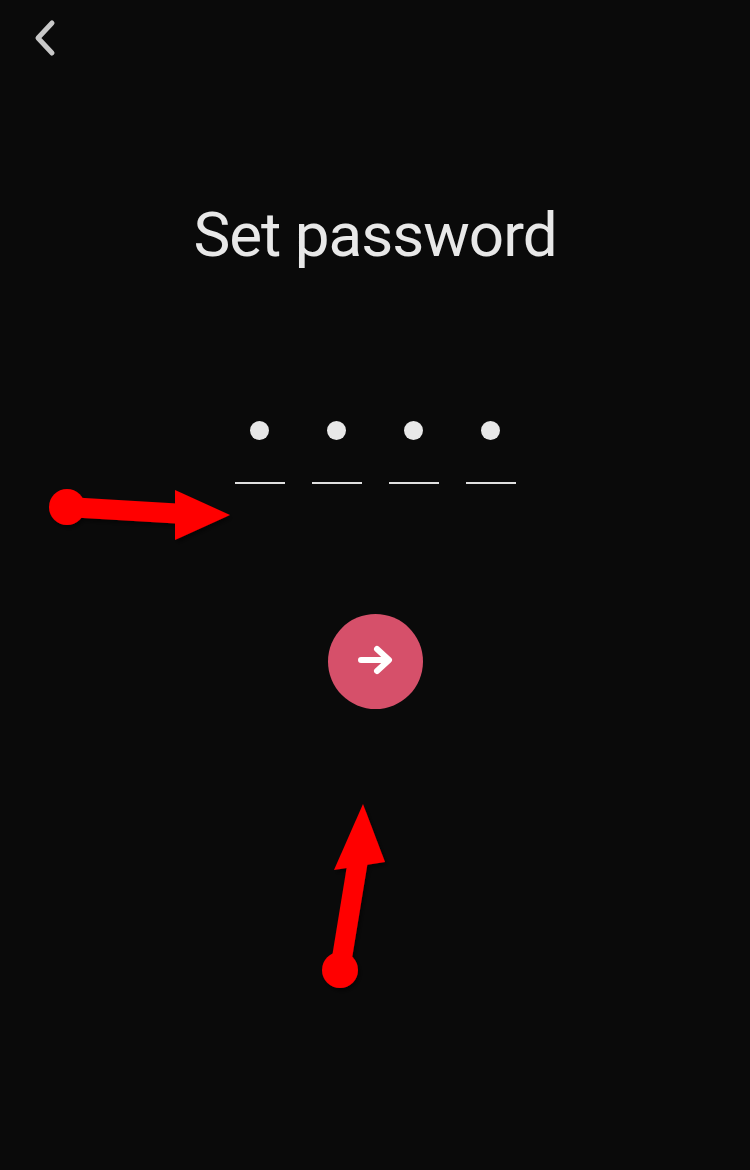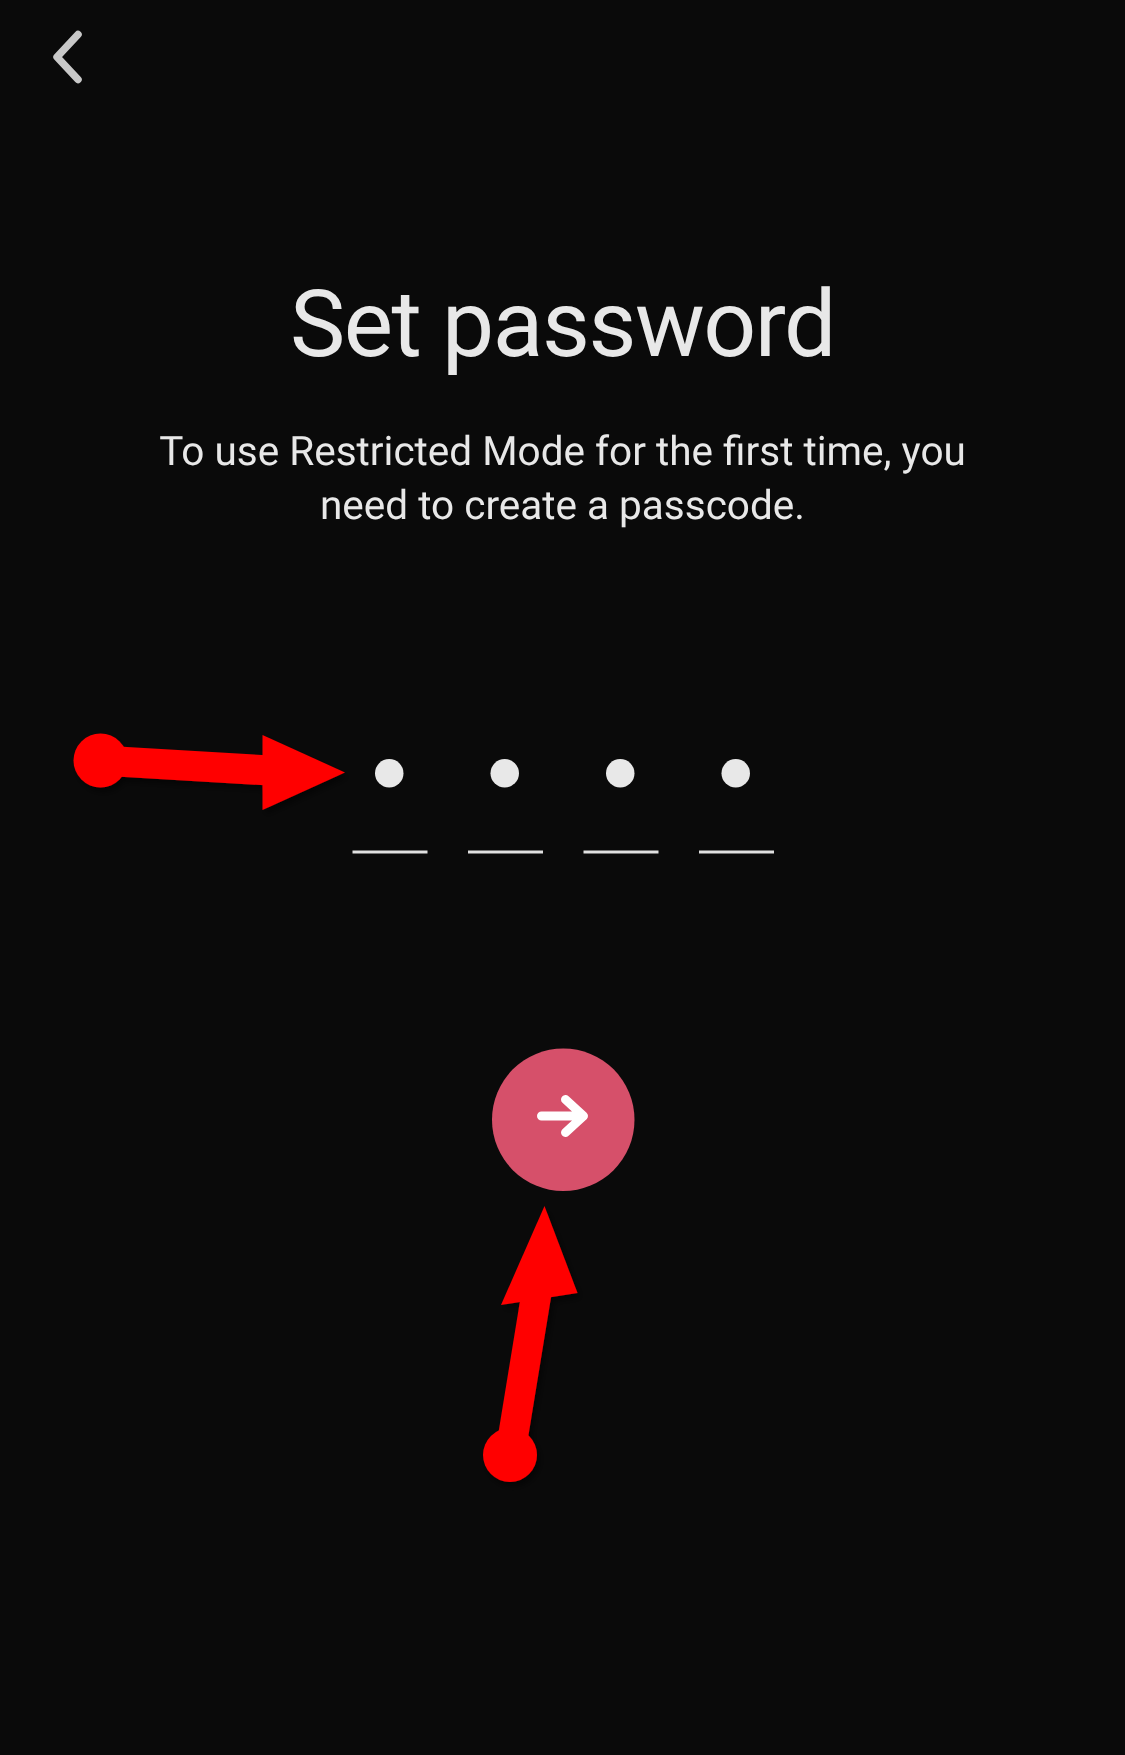--- a/index.html
+++ b/index.html
@@ -24,20 +24,21 @@
       display: flex;
       align-items: center;
       justify-content: center;
       cursor: pointer;
     }
     .content {
       display: flex;
       flex-direction: column;
       align-items: center;
       padding-top: 180px;
+      margin-top: 18px;
     }
     .title {
       color: #e8e8e8;
       font-size: 62px;
       font-weight: 400;
       letter-spacing: -1px;
     }
     .subtitle {
       color: #e8e8e8;
       font-size: 27px;
@@ -102,21 +103,20 @@
 <div class="back-button">
   <span>
     <svg width="26" height="38" viewBox="0 0 26 38" fill="none">
       <path d="M20 4 L6 19 L20 34" stroke="#c8c8c8" stroke-width="5" stroke-linecap="round" stroke-linejoin="round"></path>
     </svg>
   </span>
 </div>
 
 <div class="content">
   <h1 class="title">Set password</h1>
-  <p class="subtitle">To use Restricted Mode for the first time, you need to create a passcode.</p>
 
   <div class="passcode-row">
     <div class="passcode-cell">
       <div class="passcode-dot"></div>
       <div class="passcode-underline"></div>
     </div>
     <div class="passcode-cell">
       <div class="passcode-dot"></div>
       <div class="passcode-underline"></div>
     </div>

